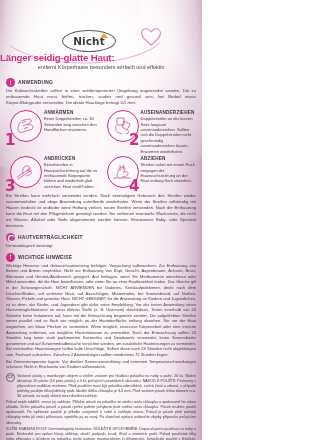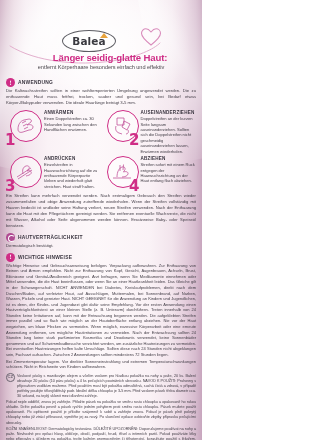--- a/index.html
+++ b/index.html
@@ -51,22 +51,22 @@
     content:"";position:absolute;left:-3px;top:4px;width:6px;height:1.6px;background:#e8a33d;
   }
   .heart{
     position:absolute;left:140px;top:27px;width:22px;height:20px;
   }
   .swoosh{
     position:absolute;left:8px;top:40px;width:180px;height:26px;pointer-events:none;
   }
 
   .headline{
-    position:absolute;left:0;top:52px;width:202px;text-align:center;
-    font-size:9.6px;font-weight:700;color:#cf2d86;letter-spacing:-.15px;padding-left:9px;
+    position:absolute;left:0;top:52px;width:202px;text-align:left;
+    font-size:9.6px;font-weight:700;color:#cf2d86;letter-spacing:-.15px;
   }
   .subline{
     position:absolute;left:0;top:64px;width:202px;text-align:center;
     font-size:5.6px;color:#4e4a50;letter-spacing:-.05px;
   }
 
   
   .body{position:relative;padding:0 6px;}
   .sec-head{
     display:flex;align-items:flex-start;gap:3px;margin-top:4px;
@@ -137,21 +137,21 @@
 <div class="panel">
   <div class="sheen"></div>
   <div class="sheen2"></div>
 
   <div class="brandwrap">
     <svg class="swoosh" viewBox="0 0 180 26">
       <path d="M2,6 C28,22 70,26 104,21 C130,17 146,9 152,3" fill="none" stroke="#e3afcd" stroke-width="1" stroke-linecap="round"></path>
     </svg>
 
     <div class="logo">
-      <span class="logo-text">Balea</span>
+      <span class="logo-text">Nicht</span>
       <span class="logo-accent"></span>
     </div>
 
     <svg class="heart" viewBox="0 0 22 20">
       <path d="M11,18 C4,12.5 1.5,9.5 1.5,6.3 C1.5,3.6 3.6,1.8 5.9,1.8 C7.6,1.8 9.2,2.8 11,5
                C12.8,2.8 14.4,1.8 16.1,1.8 C18.4,1.8 20.5,3.6 20.5,6.3 C20.5,9.5 18,12.5 11,18 Z" fill="none" stroke="#d98bbb" stroke-width="1.1"></path>
     </svg>
 
     <div class="headline">Länger seidig-glatte Haut:</div>
     <div class="subline">entfernt Körperhaare besonders einfach und effektiv</div>

